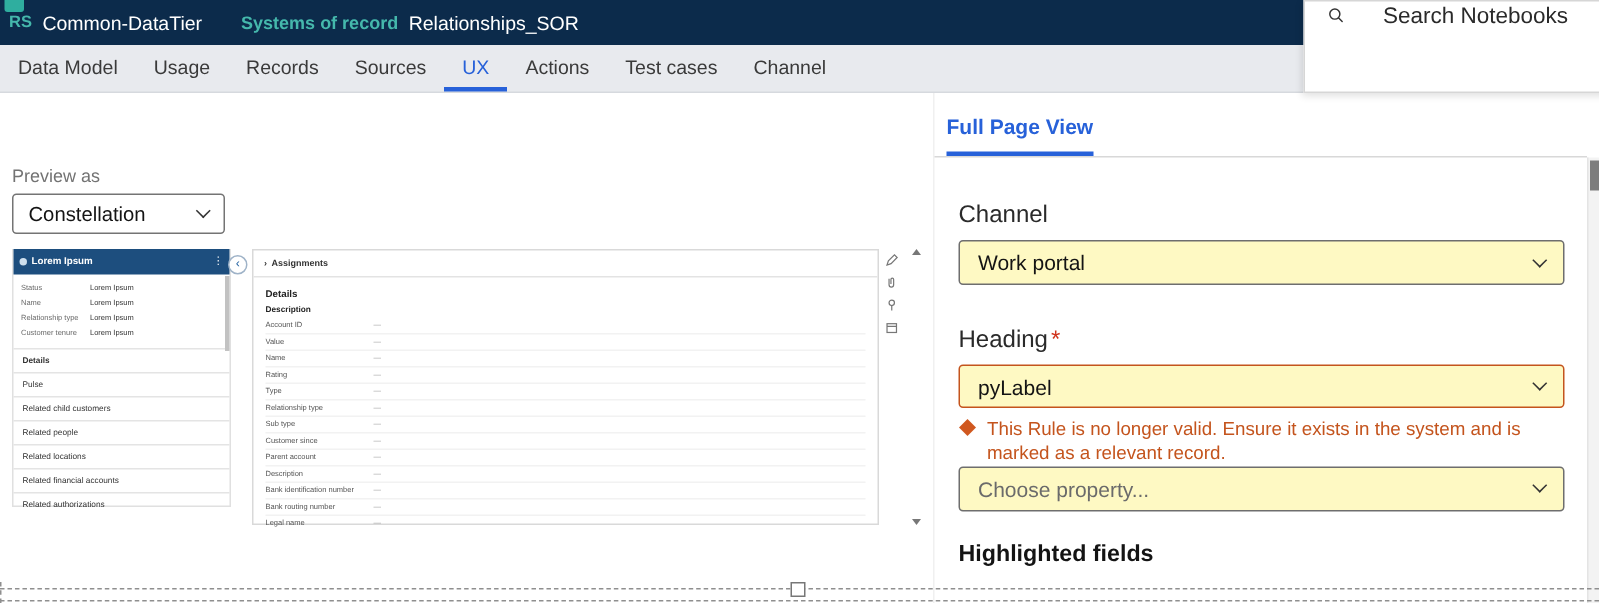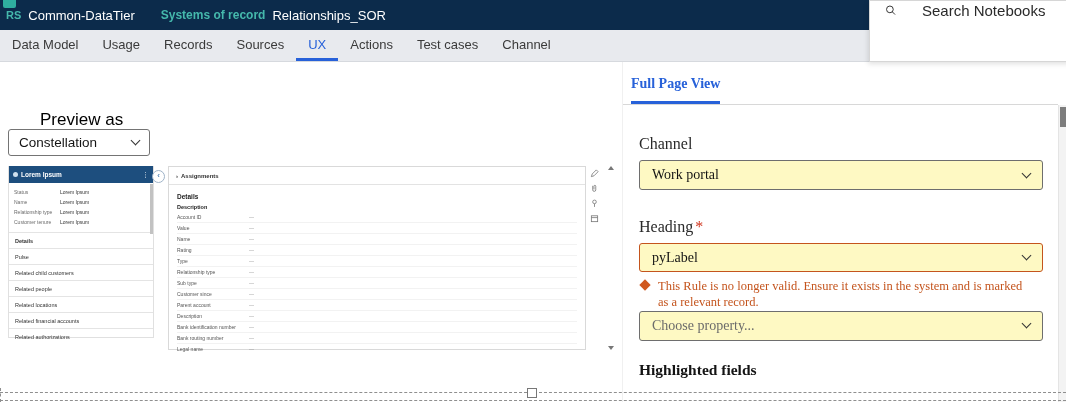--- a/index.html
+++ b/index.html
@@ -26,21 +26,21 @@
 
   
   .search-box{position:absolute;left:869px;top:0;width:236px;height:62px;background:#fff;
               border:1px solid #d6d6d6;box-shadow:-1px 2px 5px rgba(0,0,0,.12);z-index:20;
               display:flex;align-items:flex-start;gap:24px;padding-left:15px;box-sizing:border-box;}
   .search-box input{border:none;outline:none;font-size:15px;color:#222;width:180px;
                     font-family:"Liberation Sans",sans-serif;background:transparent;}
   .search-box input::placeholder{color:#2a2a2a;opacity:1;}
 
   
-  .preview-label{position:absolute;left:8px;top:110px;font-size:17px;color:#000000;margin-left:32px;}
+  .preview-label{position:absolute;left:8px;top:110px;font-size:12px;color:#737373;}
   .pv-select{position:absolute;left:8px;top:129px;width:142px;height:27px;border:1px solid #747474;
              border-radius:3px;background:#fff;display:flex;align-items:center;justify-content:space-between;
              padding:0 10px;font-size:13.5px;color:#141414;box-sizing:border-box;cursor:pointer;}
 
   
   .mock-sb{position:absolute;left:8px;top:166px;width:146px;height:172px;background:#fff;
            border:1px solid #e0e0e0;border-top:none;box-sizing:border-box;}
   .mock-sb-head{height:17px;background:#1d4e7e;color:#fff;display:flex;align-items:center;
                 padding:0 4px;gap:3px;}
   .avatar-dot{width:5px;height:5px;border-radius:50%;background:#cfe0ee;flex:none;}
@@ -74,21 +74,21 @@
   .mock-tools svg{display:block;cursor:pointer;}
   .pv-scroll{position:absolute;left:606px;top:166px;width:10px;height:184px;display:flex;
              flex-direction:column;justify-content:space-between;align-items:center;}
   .tri-up{width:0;height:0;border-left:3px solid transparent;border-right:3px solid transparent;
           border-bottom:4px solid #777;cursor:pointer;}
   .tri-down{width:0;height:0;border-left:3px solid transparent;border-right:3px solid transparent;
             border-top:4px solid #777;cursor:pointer;}
 
   
   .rpanel{position:absolute;left:622px;top:62px;width:436px;height:340px;background:#fff;
-          border-left:1px solid #f0f0f0;box-sizing:border-box;font-family:Liberation Serif, serif;}
+          border-left:1px solid #f0f0f0;box-sizing:border-box;}
   .rtabs{display:flex;gap:30px;padding:14px 0 0 8px;border-bottom:1px solid #d8d8d8;align-items:flex-end;}
   .rtab{font-size:14px;color:#1f1f1f;padding-bottom:9px;border-bottom:3px solid transparent;cursor:pointer;}
   .rtab.active{color:#2761d9;font-weight:700;border-bottom-color:#2761d9;}
   .f-label{margin:28px 0 7px 16px;font-size:16px;color:#2a2a2a;}
   .f-label .req{color:#d0331c;margin-left:2px;}
   .sel{margin-left:16px;width:404px;height:30px;border:1px solid #6e6e6e;border-radius:3px;background:#fef9c3;
        display:flex;align-items:center;justify-content:space-between;padding:0 12px;font-size:14px;
        color:#141414;box-sizing:border-box;cursor:pointer;}
   .sel.error{border-color:#c4541d;height:29px;}
   .sel .ph{color:#6b6b6b;}

